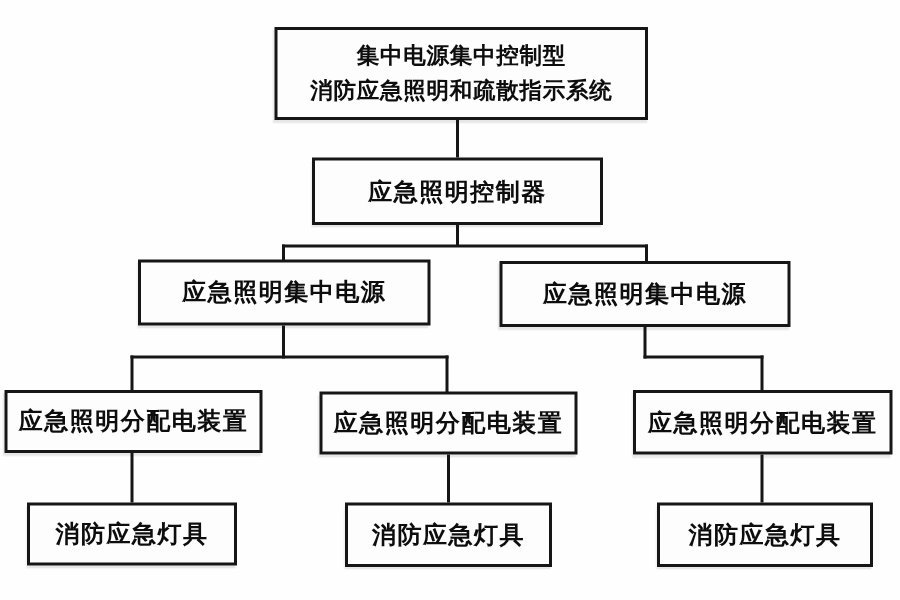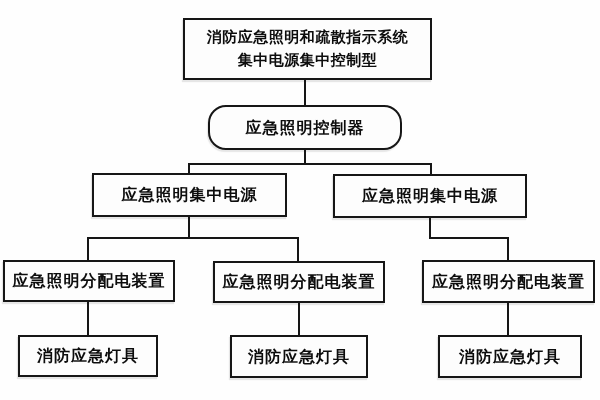--- a/index.html
+++ b/index.html
@@ -43,25 +43,25 @@
   }
   .connector.v { width: 2px; }
   .connector.h { height: 2px; }
 </style>
 </head>
 <body>
 
 <div id="canvas">
 
   <div class="node node--title" style="left:183px; top:18px; width:249px; height:62px;">
+    <span>集中电源集中控制型</span>
     <span>消防应急照明和疏散指示系统</span>
-    <span>集中电源集中控制型</span>
   </div>
 
-  <div class="node" style="left:208px; top:105px; width:194px; height:45px;border-radius:18px;">
+  <div class="node" style="left:208px; top:105px; width:194px; height:45px;">
     <span>应急照明控制器</span>
   </div>
 
   <div class="node" style="left:92px; top:173px; width:195px; height:44px;">
     <span>应急照明集中电源</span>
   </div>
   <div class="node" style="left:333px; top:174px; width:194px; height:44px;">
     <span>应急照明集中电源</span>
   </div>
 

